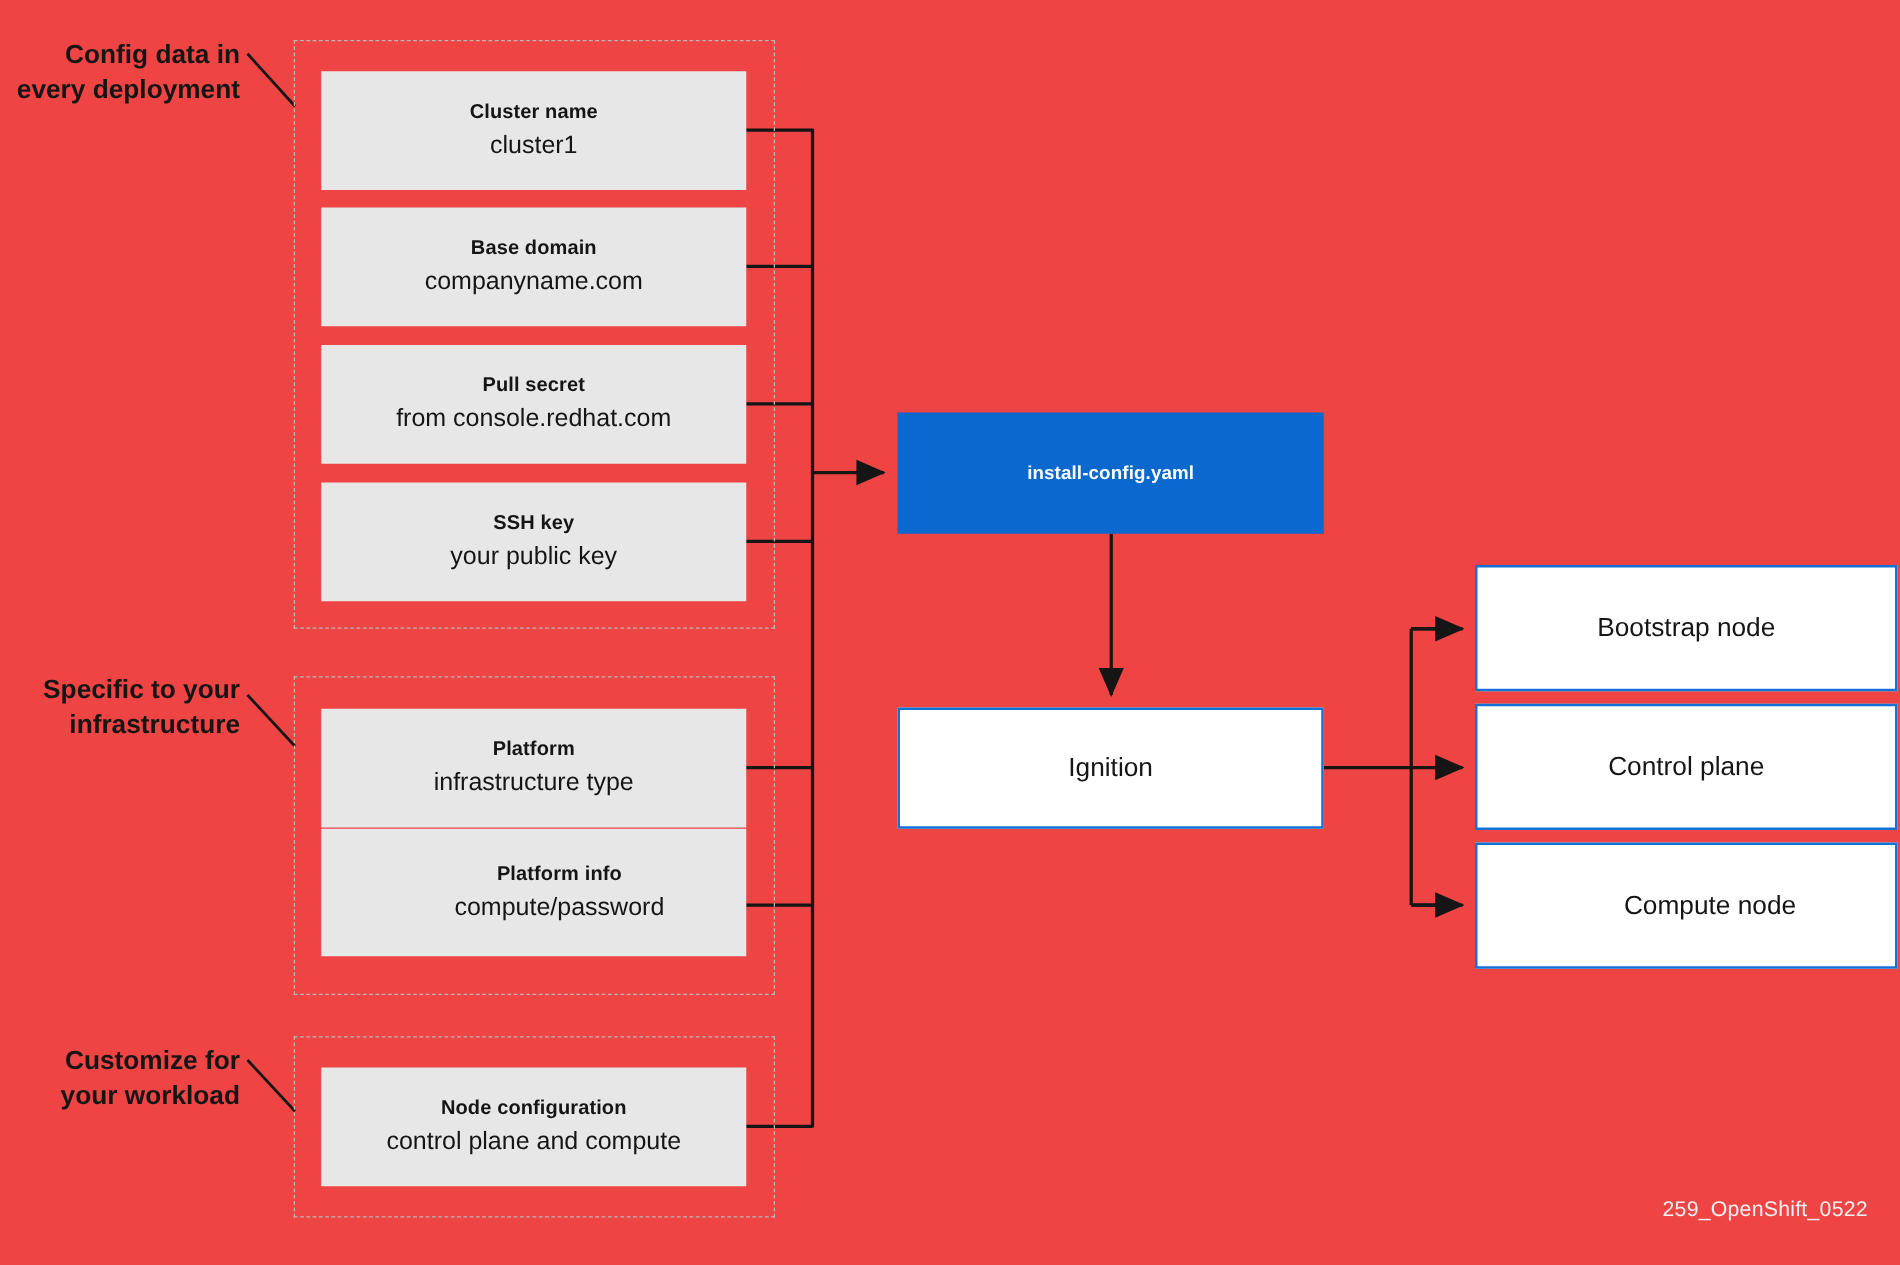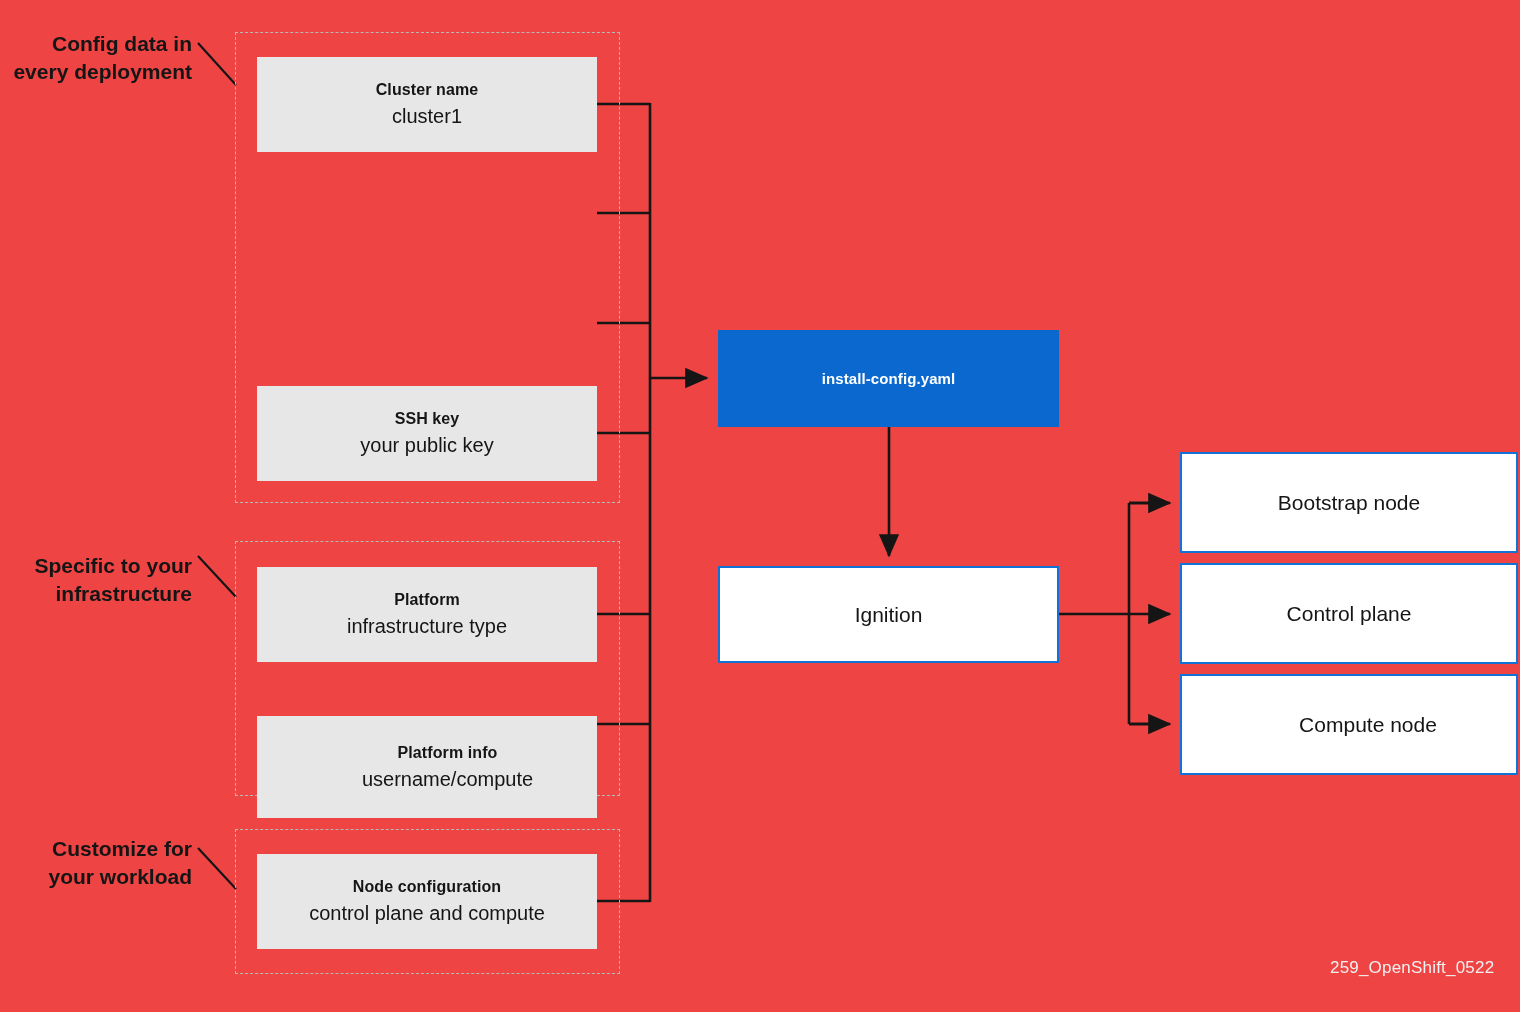--- a/index.html
+++ b/index.html
@@ -156,50 +156,58 @@
     <g stroke="#151515" stroke-width="2.6" fill="none">
       <line x1="1129" y1="503" x2="1170" y2="503" marker-end="url(#arrowhead)"></line>
       <line x1="1129" y1="614" x2="1170" y2="614" marker-end="url(#arrowhead)"></line>
       <line x1="1129" y1="724" x2="1170" y2="724" marker-end="url(#arrowhead)"></line>
     </g>
   </svg>
 
   <div class="callout" style="left:0px; top:30px; width:192px;">Config data in
 every deployment</div>
 
-  <div class="callout" style="left:0px; top:552px; width:192px;text-align:right;">Specific to your
+  <div class="callout" style="left:0px; top:538px; width:192px;text-align:right;">Specific to your
 infrastructure</div>
 
   <div class="callout" style="left:0px; top:835px; width:192px;">Customize for
 your workload</div>
 
   <div class="group-box" style="left:235px; top:32px; width:385px; height:471px;"></div>
 
   <div class="config-card" style="left:257px; top:57px; width:340px; height:95px;">
     <div class="card-title">Cluster name</div>
     <div class="card-sub">cluster1</div>
   </div>
 
-
+  <div class="config-card" style="left:257px; top:166px; width:340px; height:95px;">
+    <div class="card-title">Base domain</div>
+    <div class="card-sub">companyname.com</div>
+  </div>
+
+  <div class="config-card" style="left:257px; top:276px; width:340px; height:95px;">
+    <div class="card-title">Pull secret</div>
+    <div class="card-sub">from console.redhat.com</div>
+  </div>
 
   <div class="config-card" style="left:257px; top:386px; width:340px; height:95px;">
     <div class="card-title">SSH key</div>
     <div class="card-sub">your public key</div>
   </div>
 
   <div class="group-box" style="left:235px; top:541px; width:385px; height:255px;"></div>
 
   <div class="config-card" style="left:257px; top:567px; width:340px; height:95px;">
     <div class="card-title">Platform</div>
     <div class="card-sub">infrastructure type</div>
   </div>
 
-  <div class="config-card" style="left:257px; top:716px; width:340px; height:102px;padding-left:41px;">
+  <div class="config-card" style="left:257px; top:663px; width:340px; height:102px;padding-left:41px;">
     <div class="card-title">Platform info</div>
-    <div class="card-sub">username/compute</div>
+    <div class="card-sub">compute/password</div>
   </div>
 
   <div class="group-box" style="left:235px; top:829px; width:385px; height:145px;"></div>
 
   <div class="config-card" style="left:257px; top:854px; width:340px; height:95px;">
     <div class="card-title">Node configuration</div>
     <div class="card-sub">control plane and compute</div>
   </div>
 
   <div class="blue-solid" style="left:718px; top:330px; width:341px; height:97px;">

